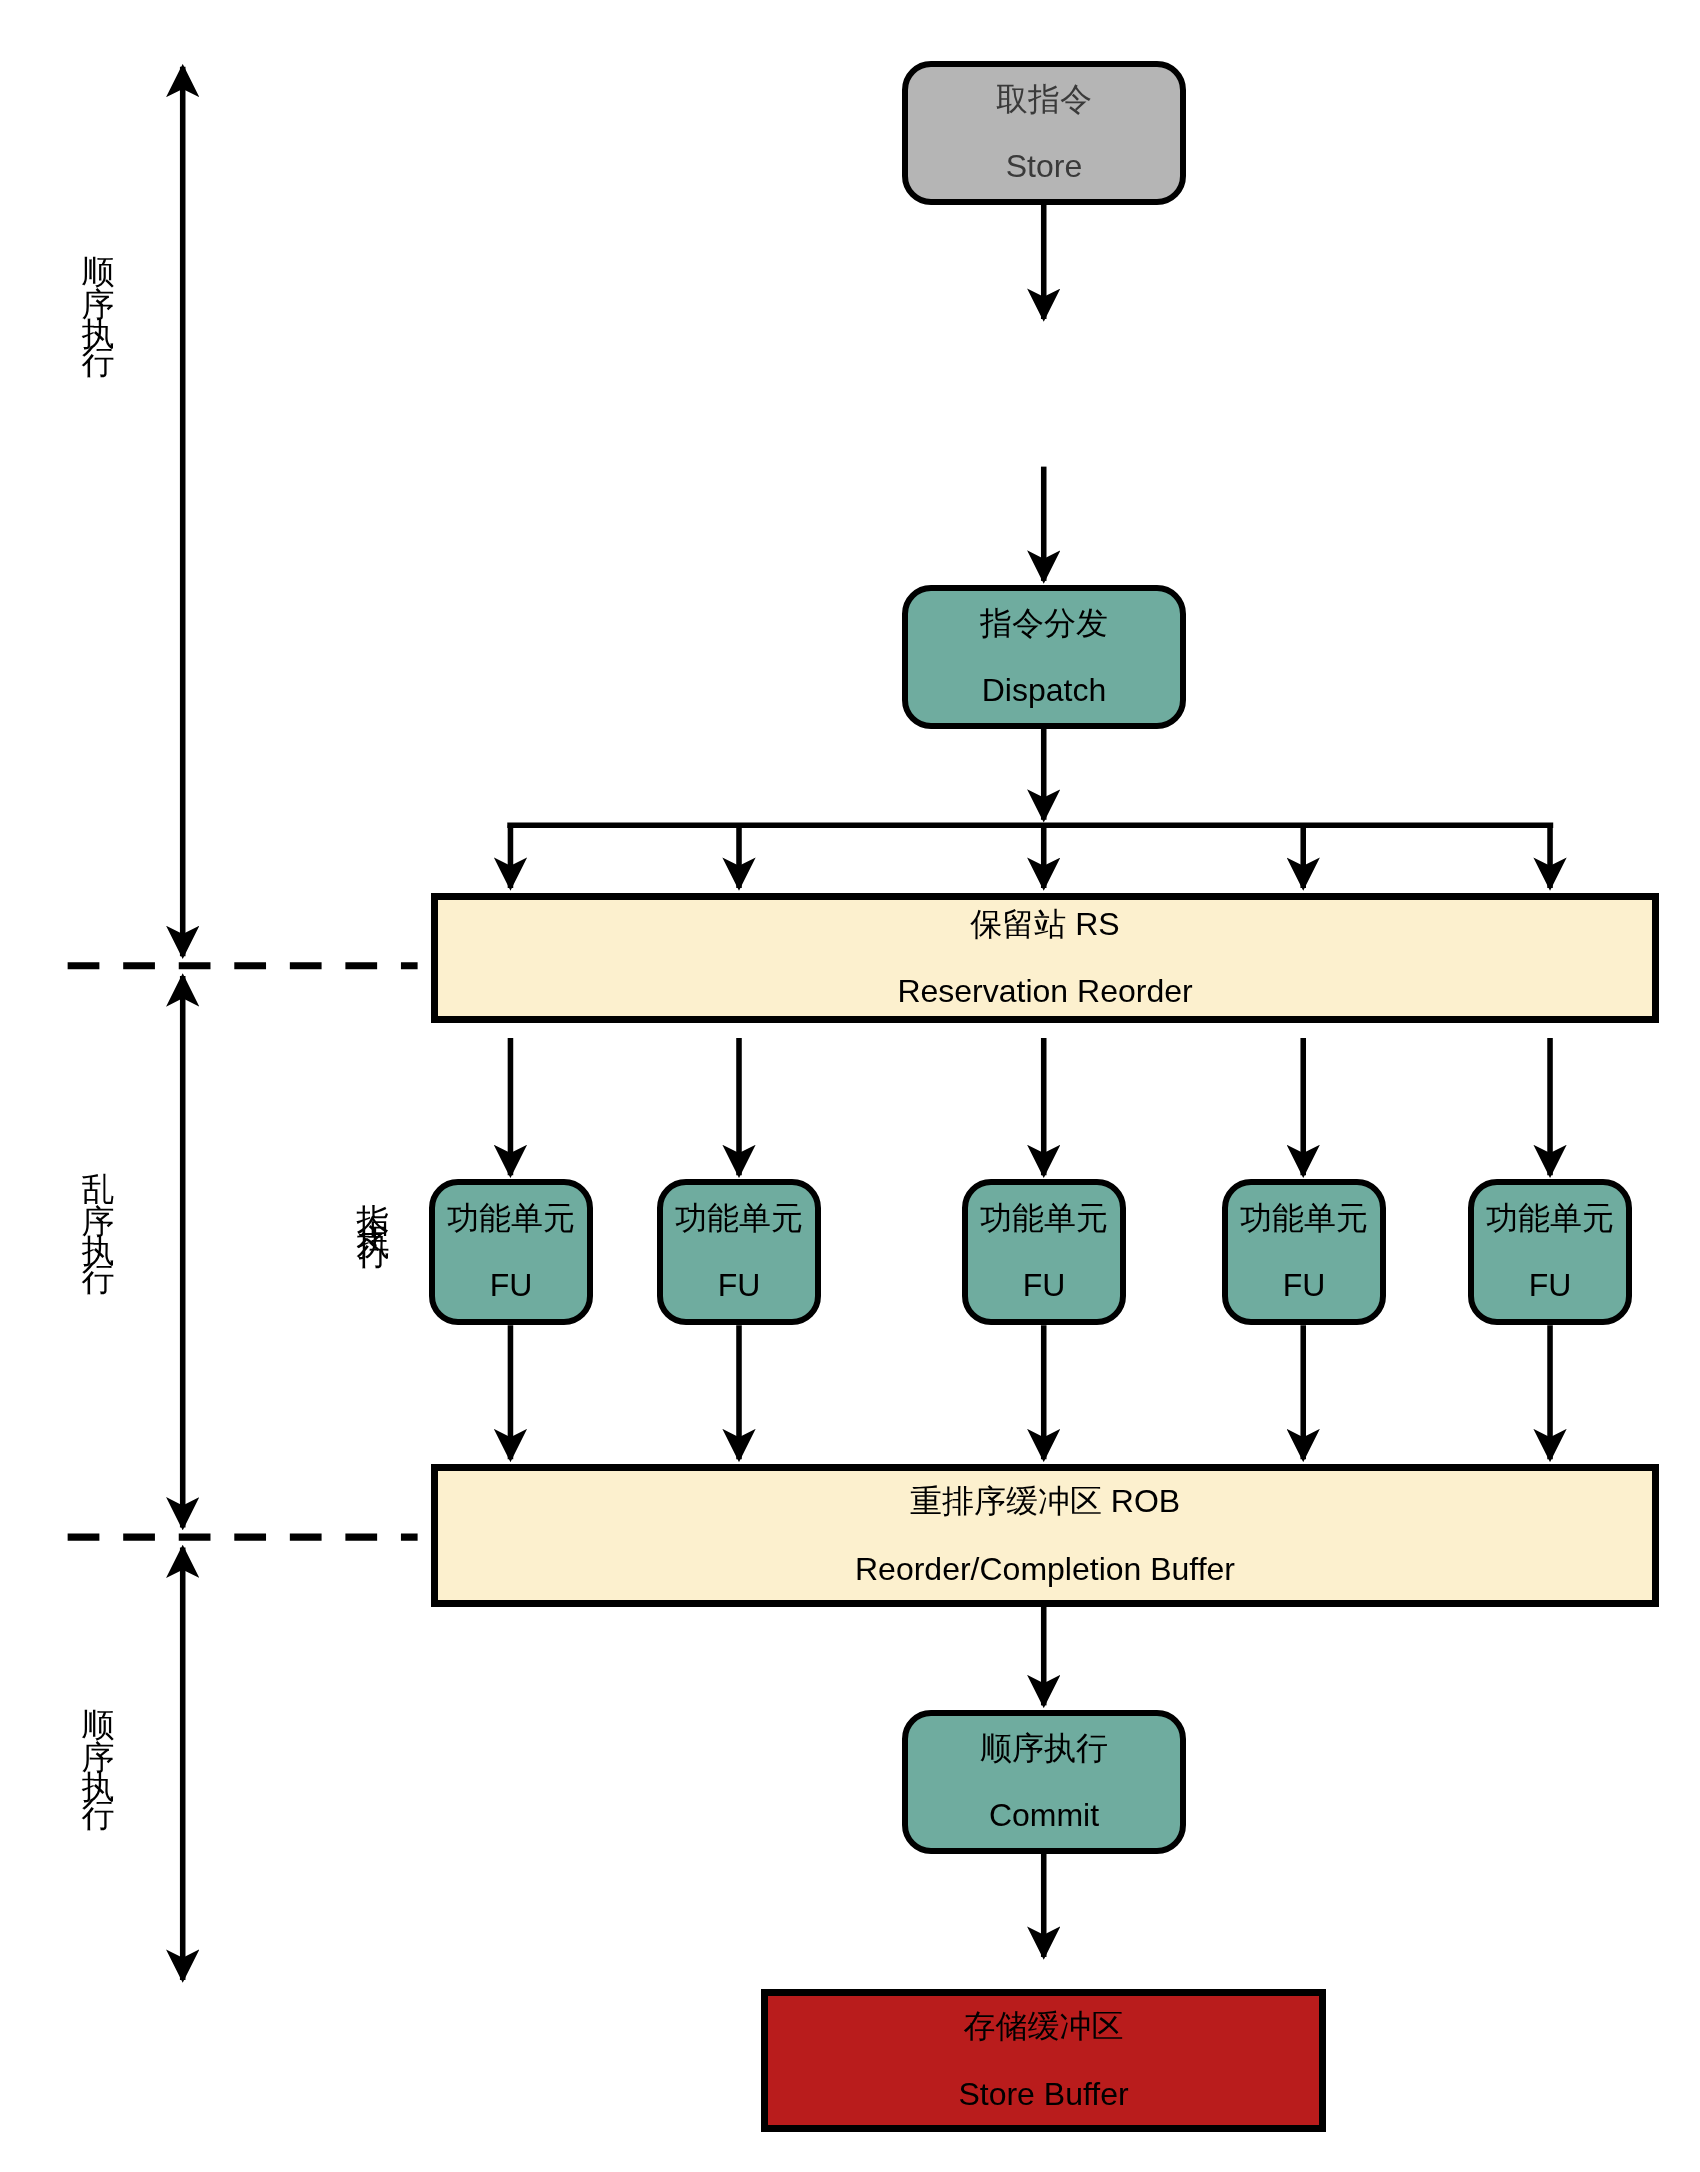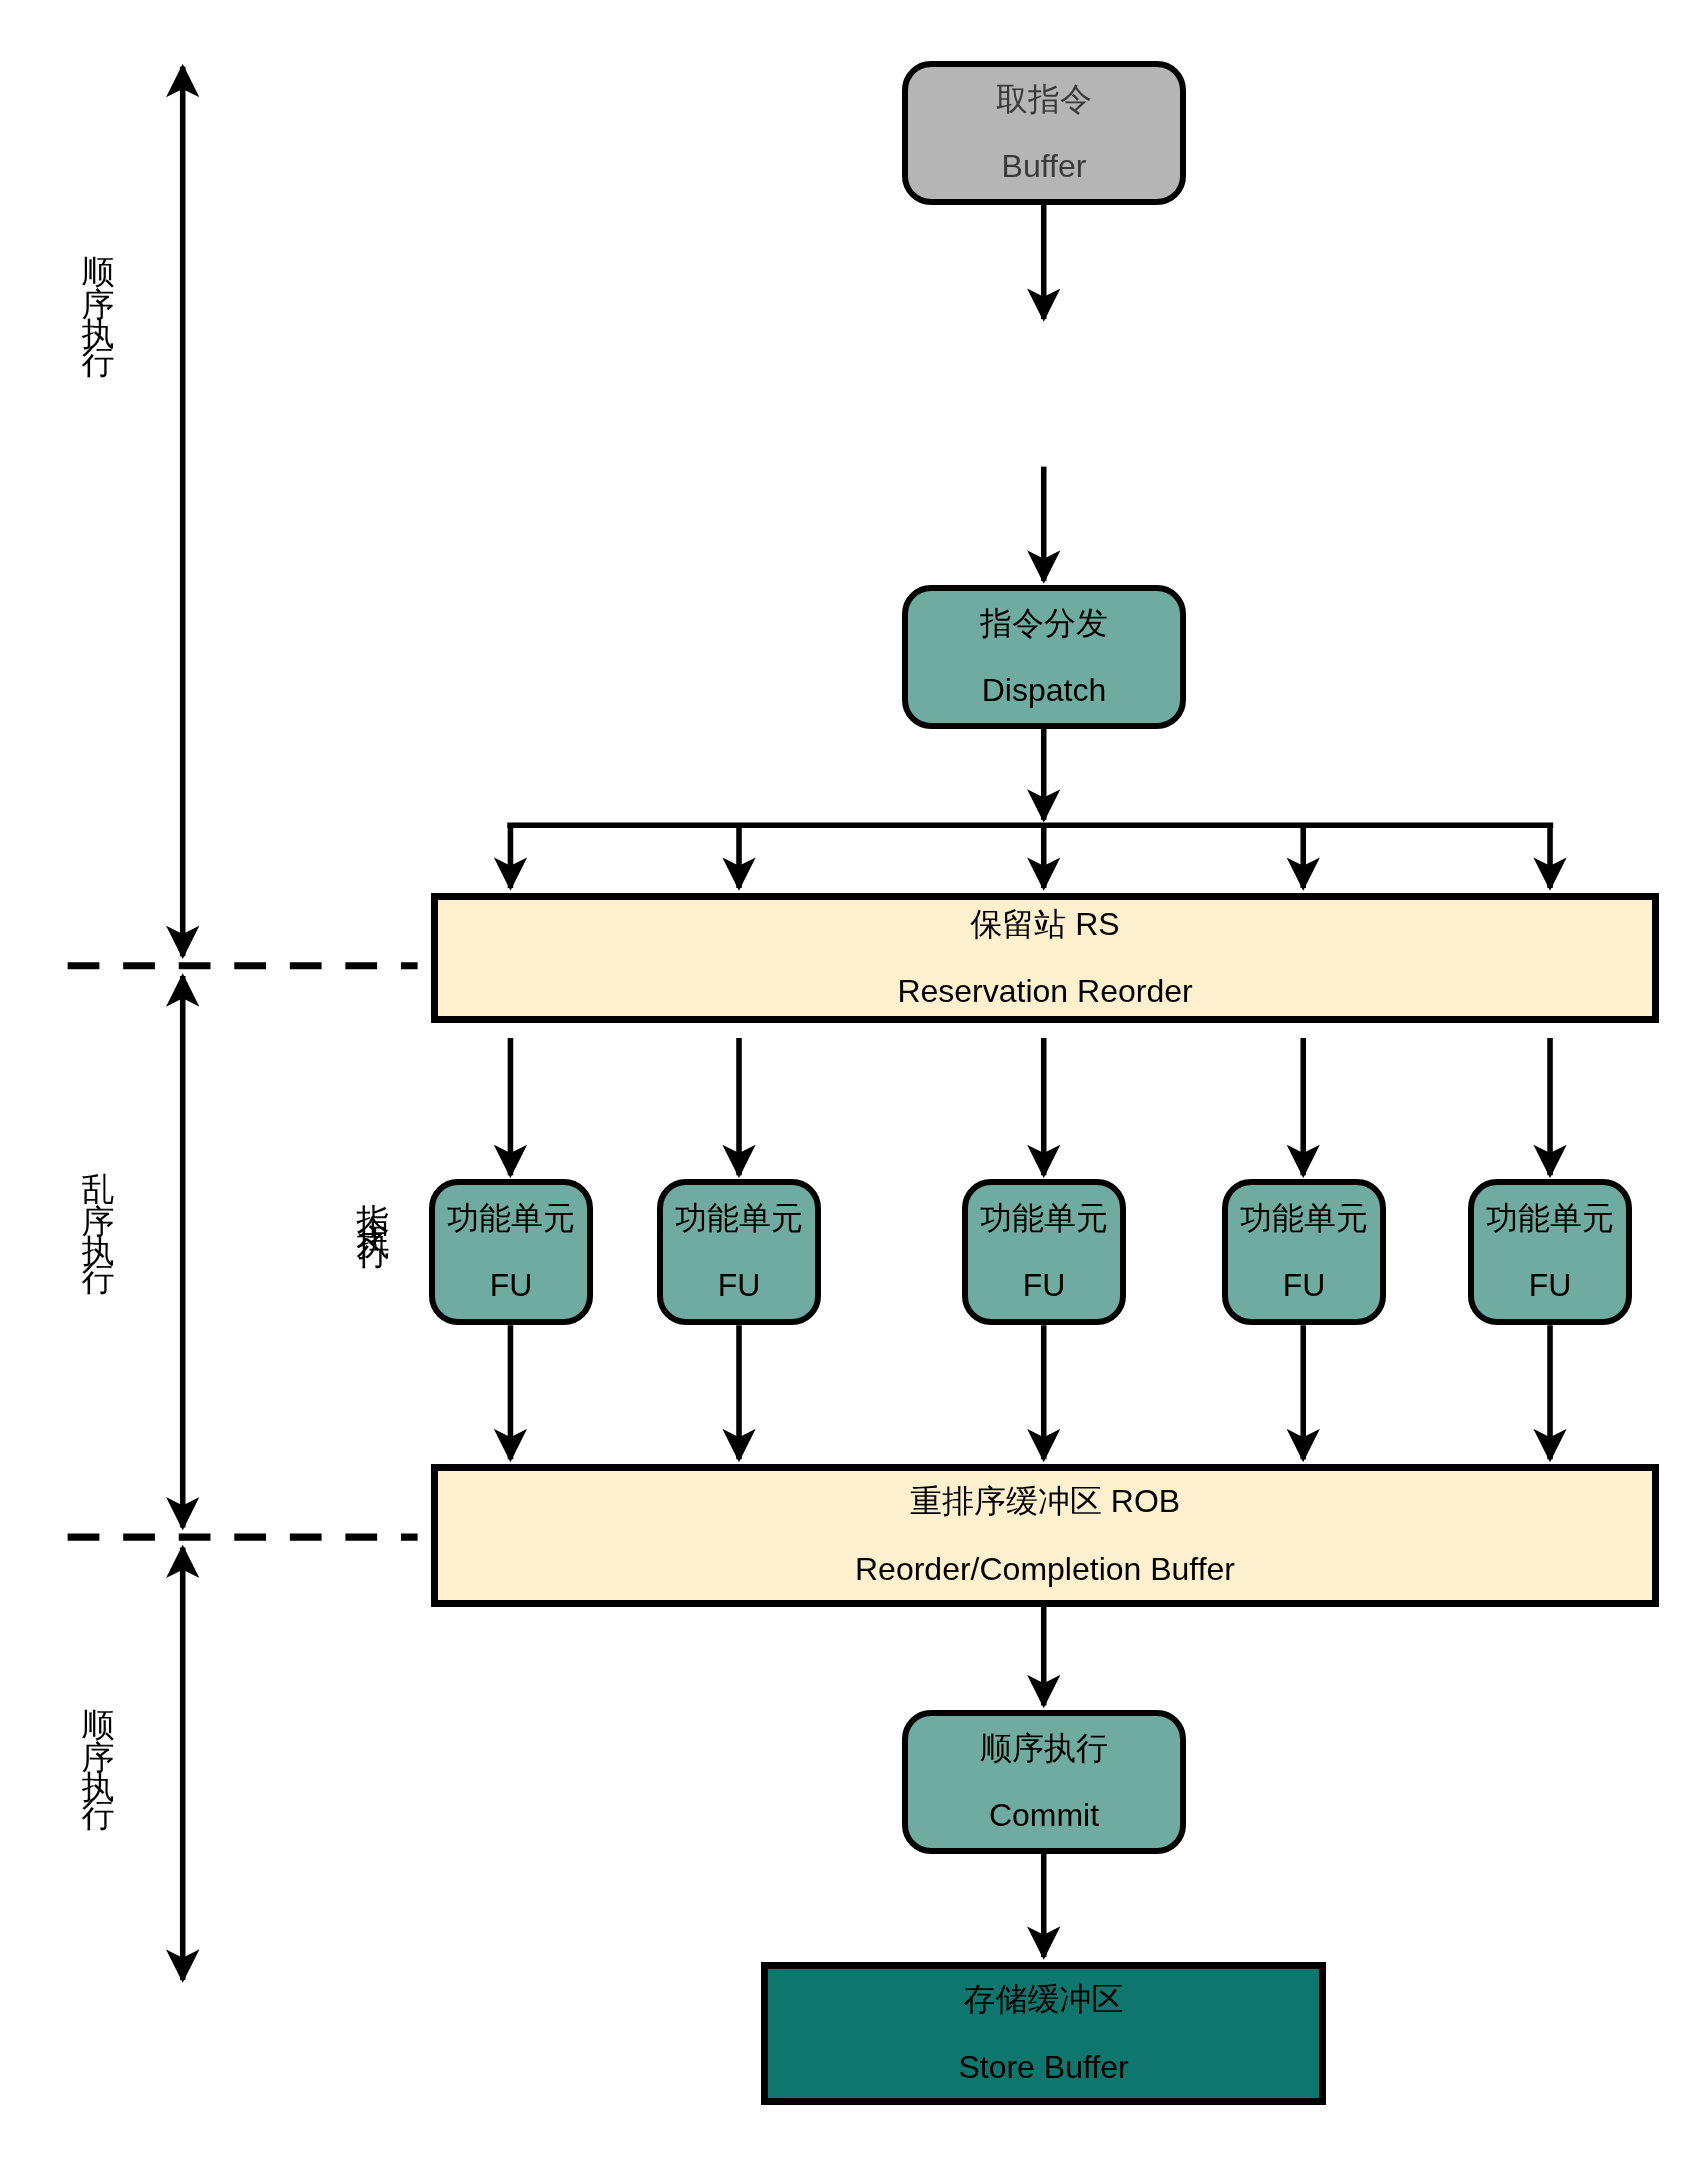--- a/index.html
+++ b/index.html
@@ -12,21 +12,21 @@
     position:absolute; box-sizing:border-box;
     border:6.3px solid #000; background:#fff;
     display:flex; flex-direction:column; align-items:center; justify-content:center;
     text-align:center; font-size:32px; line-height:1.35; color:#000;gap:24px;
   }
   .round { border-radius:29px; }
   .wide  { border-width:7.1px; }
   .gray  { background:#b5b5b5; color:#3a3a3a; }
   .teal  { background:#6fac9f; }
   .yellow{ background:#fcf0ce; }
-  .pink  { background:#0f766e; }
+  .pink  { background:#b91c1c;margin-top:27px; }
   .zh, .en { display:block; }
   .vlabel {
     position:absolute; writing-mode:vertical-rl; text-orientation:upright;
     white-space:nowrap; font-size:33px; color:#000;
   }
   .vlabel.spread { letter-spacing:30px; }
   .vlabel.tight  { letter-spacing:11px; }
 </style>
 </head>
 <body>
@@ -74,21 +74,21 @@
     <path d="M1315,2336 V2466" stroke="#000" stroke-width="7" fill="none" marker-end="url(#ah)"></path>
   </svg>
 
   <div class="vlabel spread" style="left:75px; top:230px;">顺序执行</div>
   <div class="vlabel spread" style="left:75px; top:1147px;">乱序执行</div>
   <div class="vlabel spread" style="left:75px; top:1683px;">顺序执行</div>
   <div class="vlabel tight" style="left:350px; top:1178px;">指令执行</div>
 
   <div class="node gray round" style="left:902px; top:61px; width:284px; height:144px;">
     <span class="zh">取指令</span>
-    <span class="en">Buffer</span>
+    <span class="en">Store</span>
   </div>
 
 
   <div class="node teal round" style="left:902px; top:585px; width:284px; height:144px;">
     <span class="zh">指令分发</span>
     <span class="en">Dispatch</span>
   </div>
 
   <div class="node yellow wide" style="left:431px; top:893px; width:1228px; height:130px;">
     <span class="zh">保留站 RS</span>

